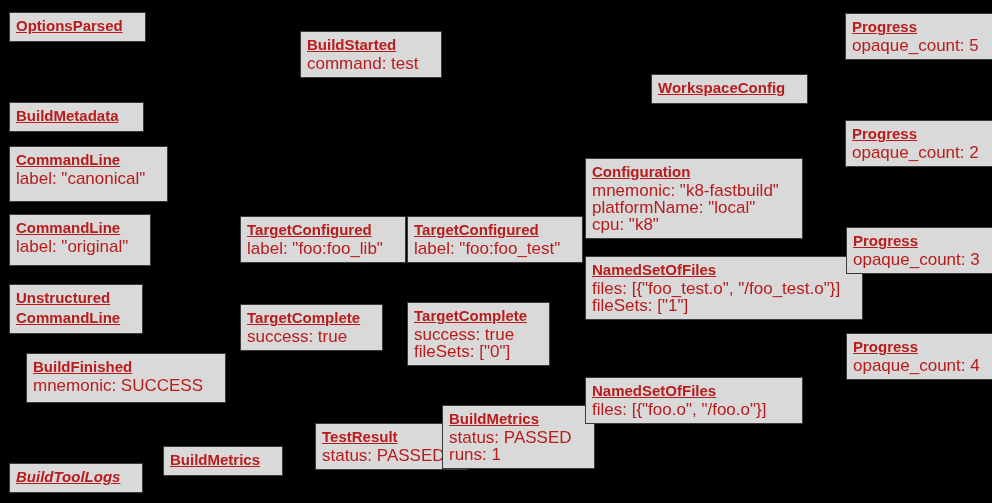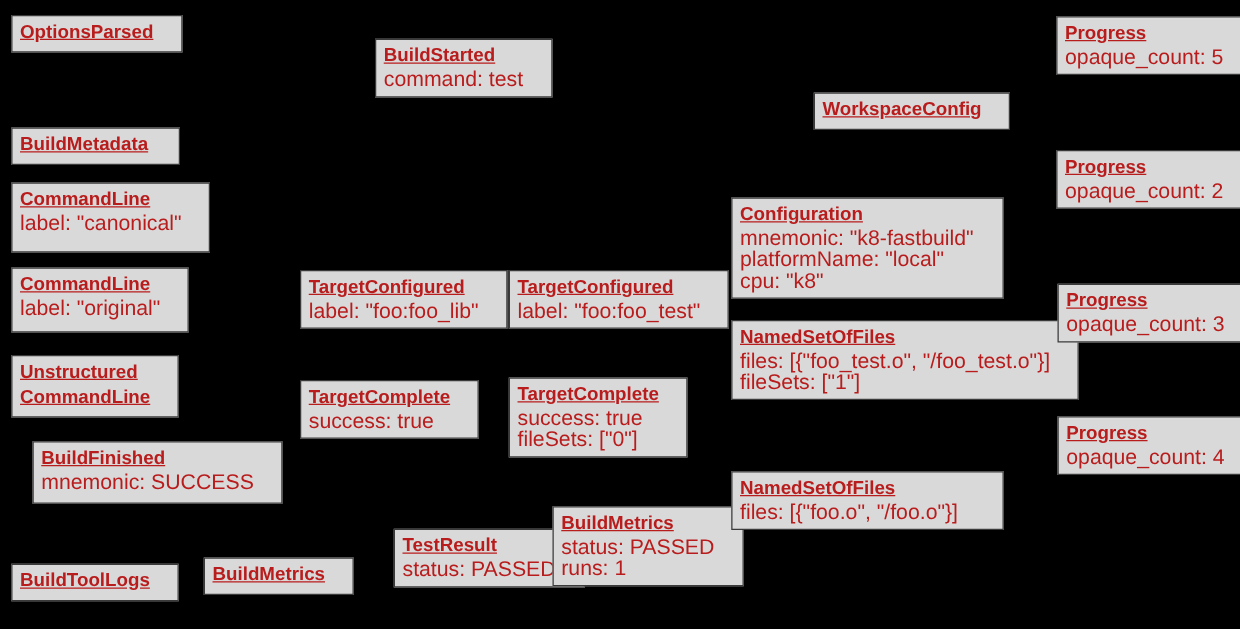--- a/index.html
+++ b/index.html
@@ -64,21 +64,21 @@
   <div class="node" style="left:9px; top:284px; min-width:134px;">
     <div class="node-title">Unstructured</div>
     <div class="node-title">CommandLine</div>
   </div>
 
   <div class="node" style="left:26px; top:353px; min-width:133px; height:50px;">
     <div class="node-title">BuildFinished</div>
     <div class="node-line">mnemonic: SUCCESS</div>
   </div>
 
-  <div class="node" style="left:9px; top:451px; min-width:133px;">
+  <div class="node" style="left:9px; top:463px; min-width:133px;font-style:italic;">
     <div class="node-title">BuildToolLogs</div>
   </div>
 
   <div class="node" style="left:163px; top:446px; min-width:106px;">
     <div class="node-title">BuildMetrics</div>
   </div>
 
   <div class="node" style="left:300px; top:31px; min-width:105px;">
     <div class="node-title">BuildStarted</div>
     <div class="node-line">command: test</div>

